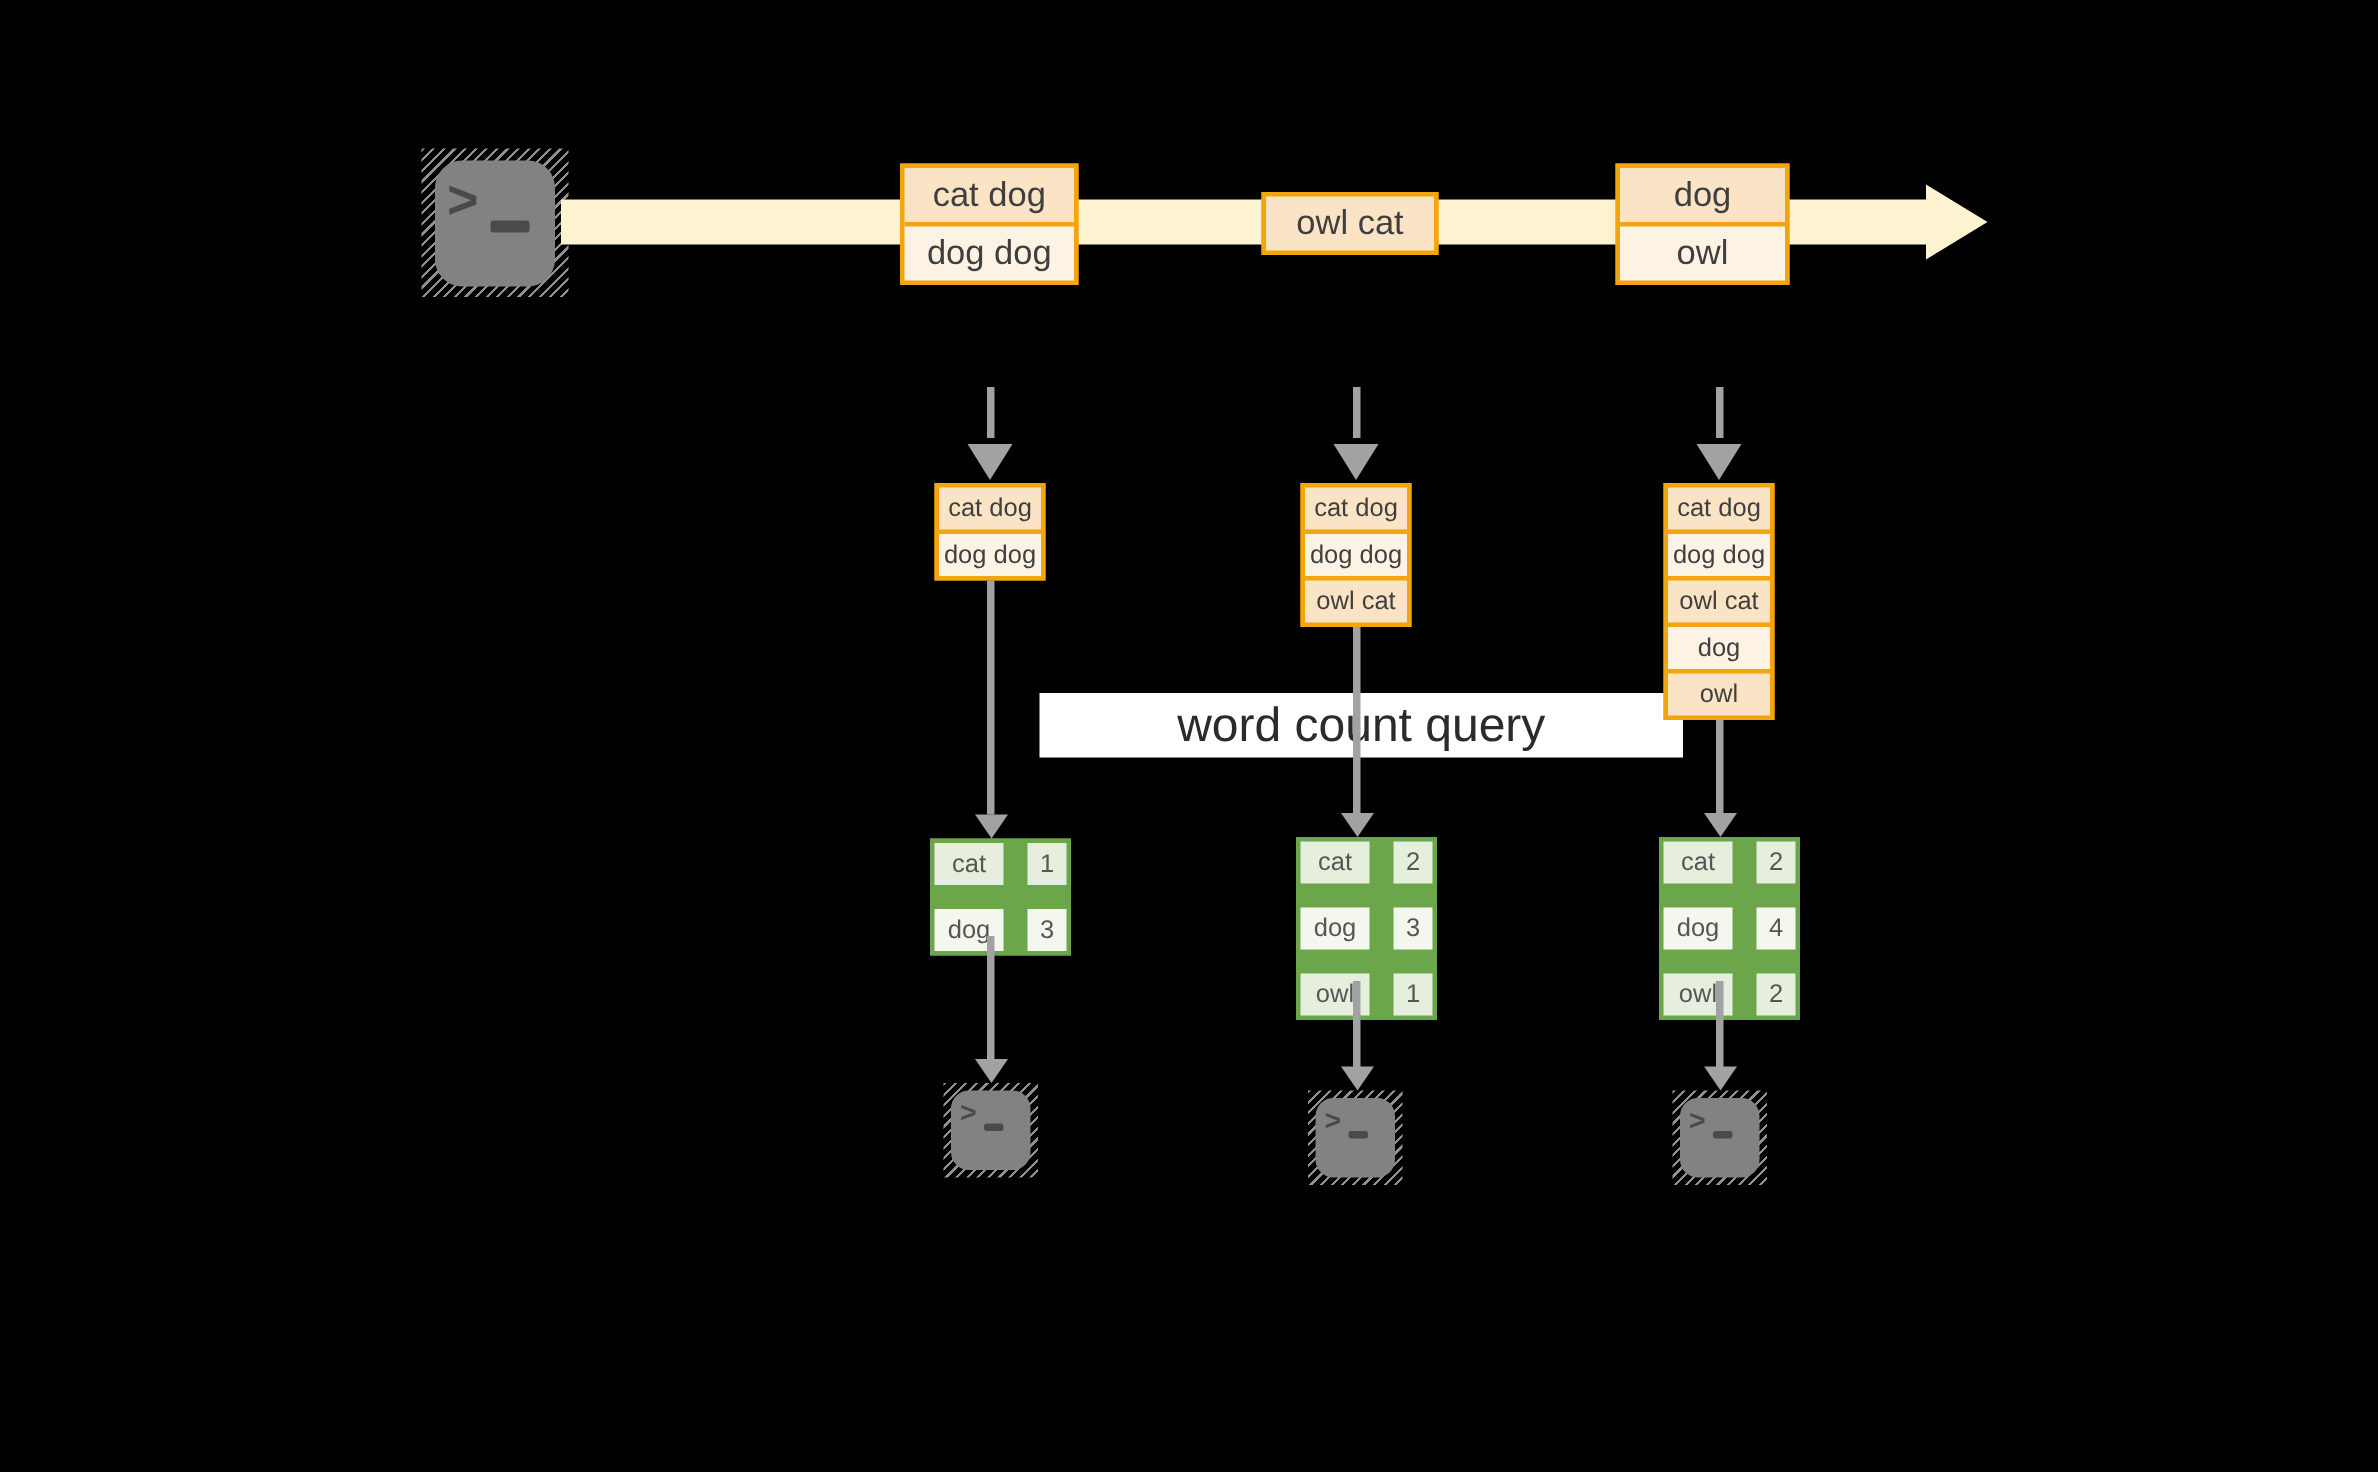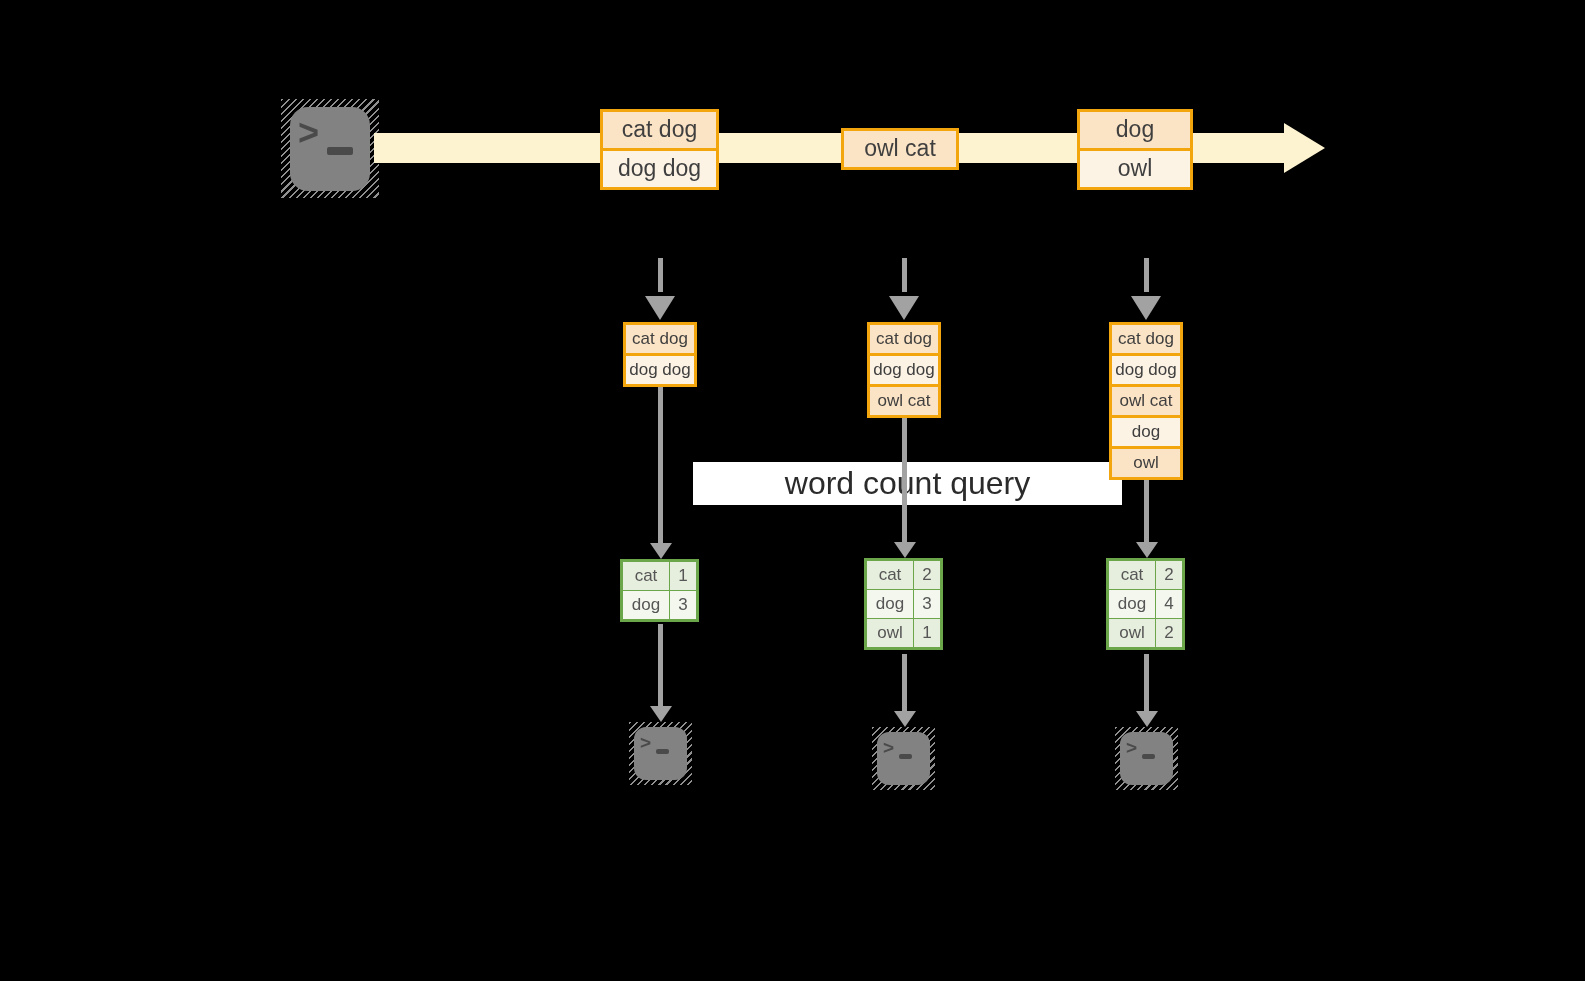--- a/index.html
+++ b/index.html
@@ -27,21 +27,21 @@
   .st .erow{height:28px;line-height:27px;font-size:17px;}
   
   .vline{position:absolute;width:5px;background:var(--arrow,#a2a2a2);}
   .head-lg{position:absolute;width:0;height:0;border-left:15px solid transparent;
         border-right:15px solid transparent;border-top:24px solid var(--arrow,#a2a2a2);}
   .head-sm{position:absolute;width:0;height:0;border-left:11px solid transparent;
         border-right:11px solid transparent;border-top:16px solid var(--arrow,#a2a2a2);}
   .z8{z-index:8;} .z10{z-index:10;}
   
   .gtable{position:absolute;display:grid;grid-template-columns:46px 26px;grid-auto-rows:28px;
-        gap:1px;border:3px solid var(--table-border,#6ca64a);background:var(--table-border,#6ca64a);}
+        gap:16px;border:3px solid var(--table-border,#6ca64a);background:var(--table-border,#6ca64a);}
   .gcell{display:flex;align-items:center;justify-content:center;font-size:17px;
         color:var(--table-text,#565656);}
   .ga{background:var(--table-fill-dark,#e6eedd);}
   .gb{background:var(--table-fill-light,#f3f7ee);}
   
   .banner{position:absolute;background:var(--banner-bg,#fff);color:var(--banner-text,#2b2b2b);
         display:flex;align-items:center;justify-content:center;font-size:32px;z-index:5;}
 </style>
 </head>
 <body>

